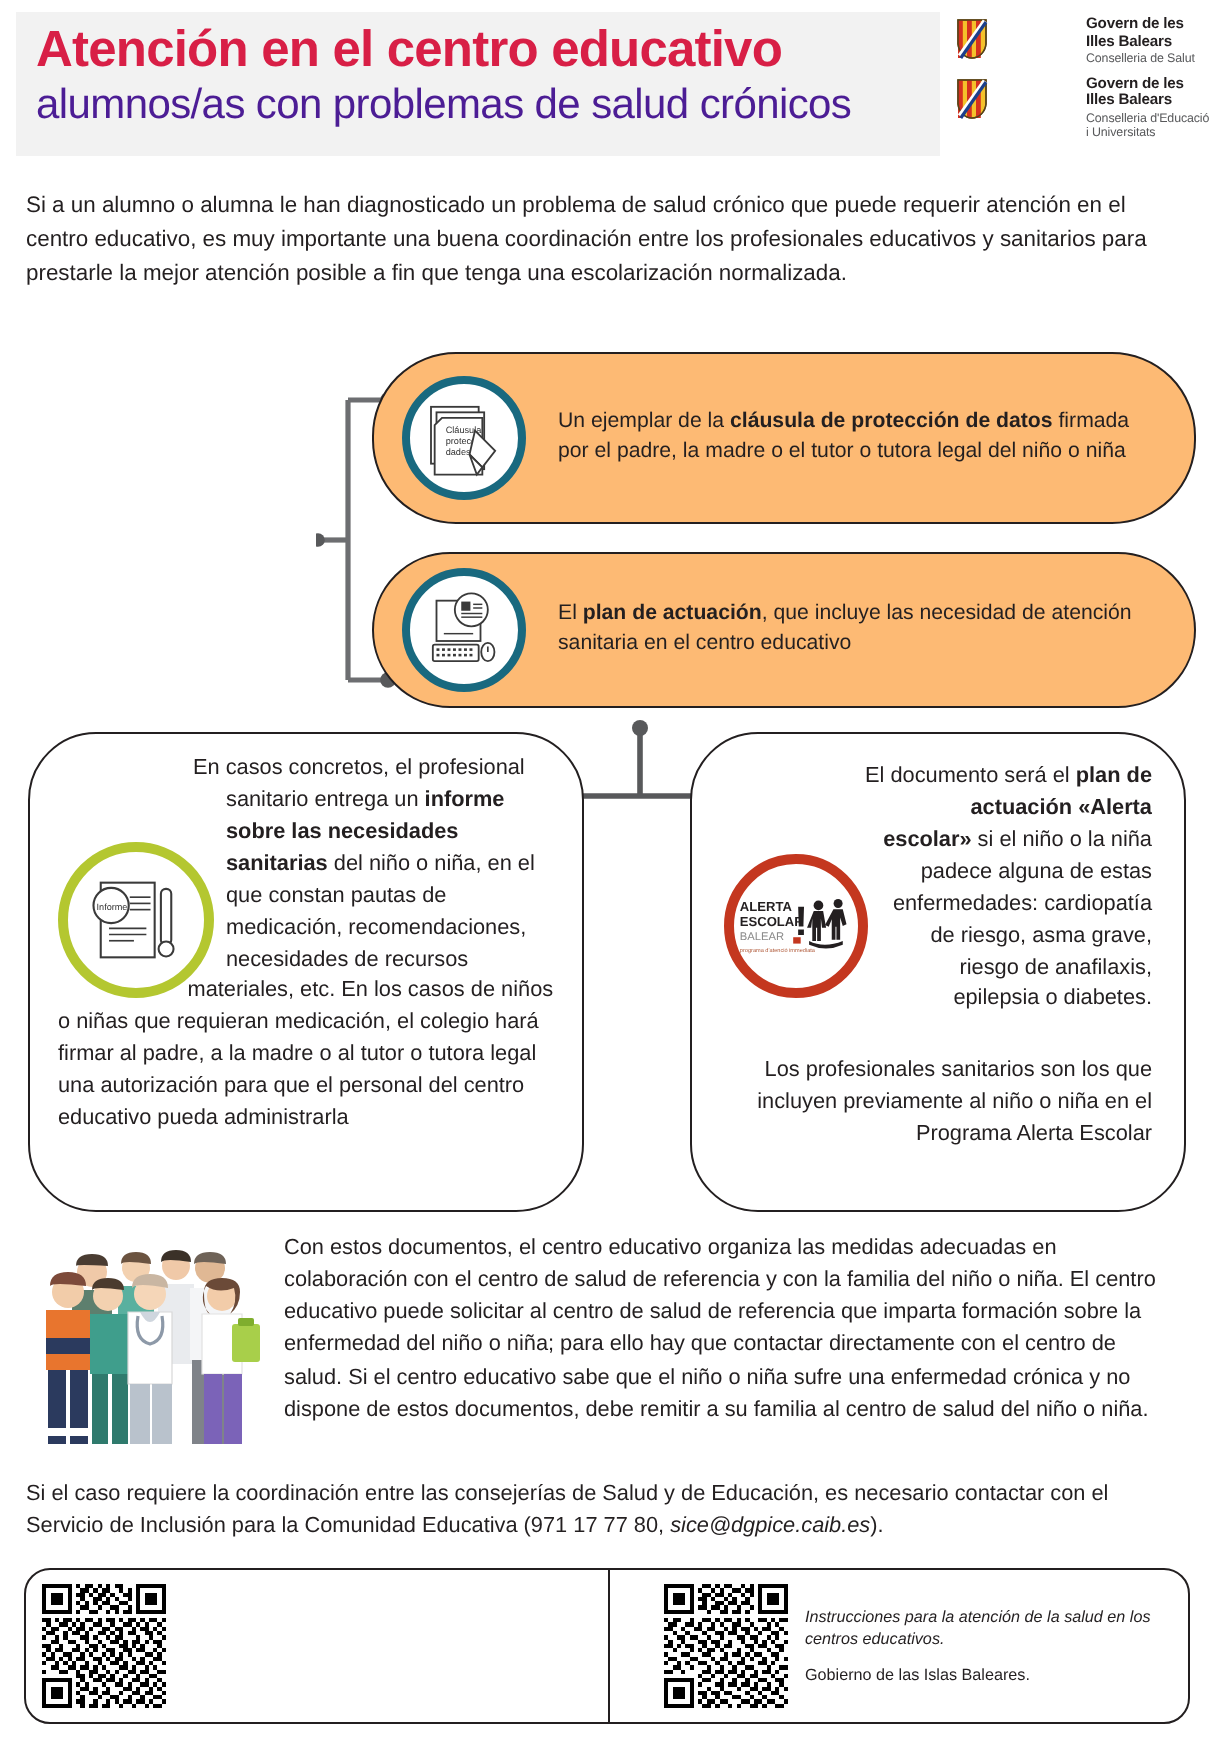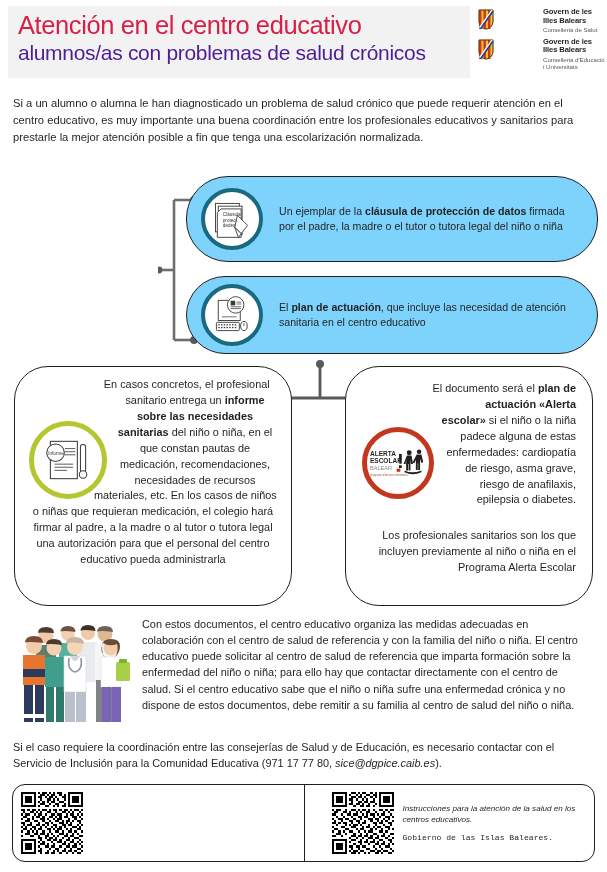--- a/index.html
+++ b/index.html
@@ -14,21 +14,21 @@
 
   
   .header { position: relative; height: 90px; }
   .header-band {
     position: absolute; left: 8px; top: 6px;
     width: 462px; height: 72px;
     background: #f2f2f2;
   }
   .title-wrap { position: absolute; left: 18px; top: 12px; width: 450px; }
   .title-main {
-    font-size: 25.5px; font-weight: normal; color: #d81f46;
+    font-size: 25.5px; font-weight: bold; color: #d81f46;
     letter-spacing: -0.4px; line-height: 1.08; white-space: nowrap;
   }
   .title-sub {
     font-size: 21px; color: #4c1d95; letter-spacing: -0.3px;
     line-height: 1.15; margin-top: 1px; white-space: nowrap;
   }
 
   .logos { position: absolute; left: 478px; top: 8px; width: 128px; }
   .logo-row { display: flex; align-items: flex-start; margin-bottom: 4px; gap: 44px; }
   .shield { width: 16px; height: 21px; flex: 0 0 16px; margin-right: 5px; margin-top: 1px; }
@@ -52,21 +52,21 @@
   }
 
   
   .bracket { position: absolute; left: 158px; top: 20px; width: 42px; height: 165px; }
 
   
   .pill {
     position: absolute;
     border: 1.6px solid #231f20;
     border-radius: 42px;
-    background: #7dd3fc;
+    background: #fdba74;
   }
   .pill-1 { left: 186px; top: 8px; width: 412px; height: 86px; }
   .pill-2 { left: 186px; top: 108px; width: 412px; height: 78px; }
 
   .circ-teal {
     position: absolute; left: 14px; top: 50%; transform: translateY(-50%);
     width: 62px; height: 62px; border-radius: 50%;
     border: 4.5px solid #19697f; background: #fff;
     display: flex; align-items: center; justify-content: center;
   }
@@ -83,21 +83,21 @@
   
   .lbox {
     position: absolute; border: 1.8px solid #231f20;
     border-radius: 34px; background: #fff;
   }
   .box-left  { left: 14px;  top: 198px; width: 278px; height: 240px; }
   .box-right { left: 345px; top: 198px; width: 248px; height: 240px; }
 
   .box-left .body {
     position: absolute; inset: 10px 14px 10px 14px;
-    font-size: 10.9px; line-height: 1.46; text-align: center; color: #231f20;
+    font-size: 10.9px; line-height: 1.46; text-align: left; color: #231f20;
   }
   .box-right .body {
     position: absolute; inset: 14px 16px 10px 16px;
     font-size: 10.9px; line-height: 1.46; text-align: right; color: #231f20;
   }
   .body b { font-weight: bold; }
 
   .circ-float-left {
     float: left; shape-outside: circle(50%);
     width: 78px; height: 78px; margin: 44px 6px 4px 0;
@@ -140,21 +140,21 @@
   .fcell { position: absolute; top: 0; height: 100%; display: flex; align-items: center; }
   .fcell-left  { left: 0;   width: 50%; }
   .fcell-right { left: 50%; width: 50%; }
   .for-more {
     font-size: 11px; line-height: 1.42; color: #231f20;
     width: 82px; margin-left: 14px;
   }
   .qr { width: 62px; height: 62px; flex: 0 0 62px; margin-left: 8px; }
   .qr-desc { margin-left: 9px; font-size: 8.1px; line-height: 1.38; color: #231f20; }
   .qr-desc .ital { font-style: italic; }
-  .qr-desc .gov { margin-top: 7px; font-family: Liberation Mono, monospace; }
+  .qr-desc .gov { margin-top: 7px; }
   .fcell-right .qr { margin-left: 28px; }
 </style>
 </head>
 <body>
 
 <div class="header">
   <div class="header-band"></div>
 
   <div class="title-wrap">
     <div class="title-main">Atención en el centro educativo</div>

